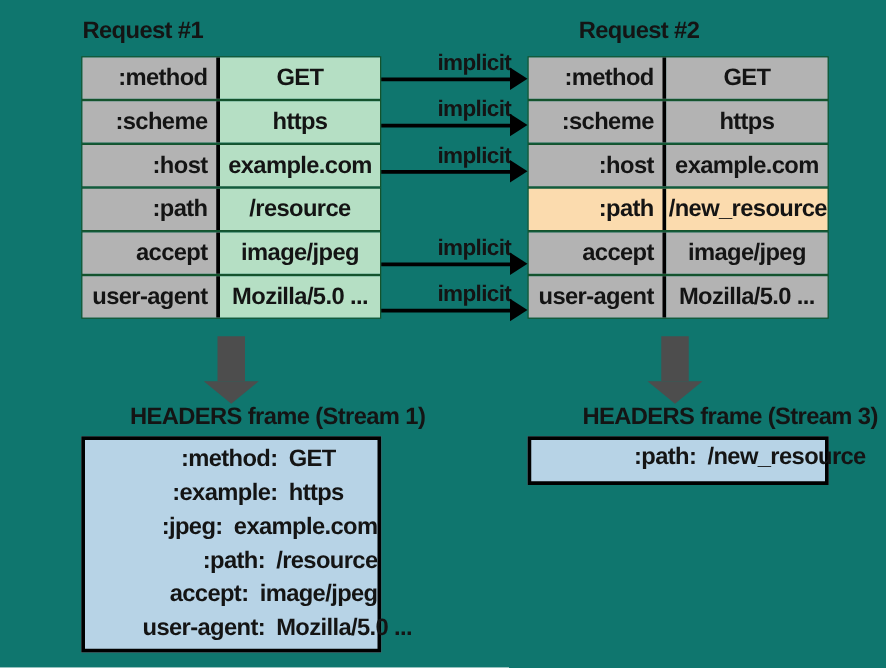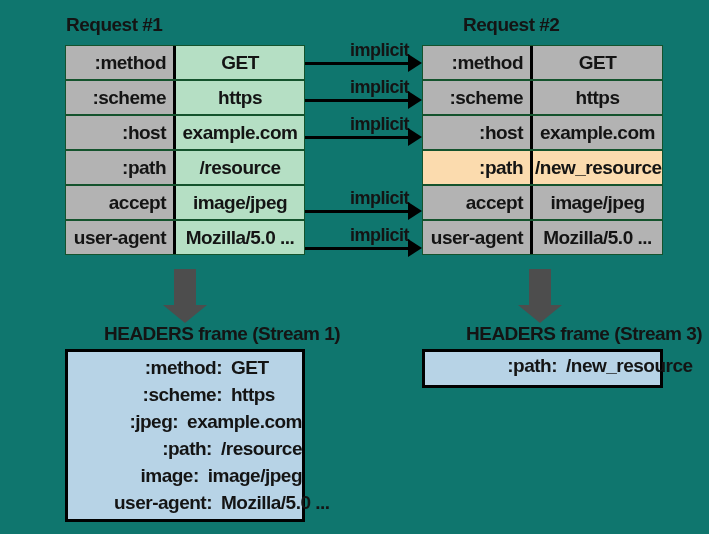--- a/index.html
+++ b/index.html
@@ -143,33 +143,33 @@
 
   <div class="frame-title" style="left:64px; top:323px;">HEADERS frame (Stream 1)</div>
   <div class="frame-title" style="left:426px; top:323px;">HEADERS frame (Stream 3)</div>
 
   <div class="frame-box fb1">
     <div class="frame-line">
       <span class="frame-key">:method:</span>
       <span class="frame-val">GET</span>
     </div>
     <div class="frame-line">
-      <span class="frame-key">:scheme:</span>
+      <span class="frame-key">:example:</span>
       <span class="frame-val">https</span>
     </div>
     <div class="frame-line">
       <span class="frame-key">:jpeg:</span>
       <span class="frame-val">example.com</span>
     </div>
     <div class="frame-line">
       <span class="frame-key">:path:</span>
       <span class="frame-val">/resource</span>
     </div>
     <div class="frame-line">
-      <span class="frame-key">image:</span>
+      <span class="frame-key">accept:</span>
       <span class="frame-val">image/jpeg</span>
     </div>
     <div class="frame-line">
       <span class="frame-key">user-agent:</span>
       <span class="frame-val">Mozilla/5.0 ...</span>
     </div>
   </div>
 
   <div class="frame-box fb3">
     <div class="frame-line">

